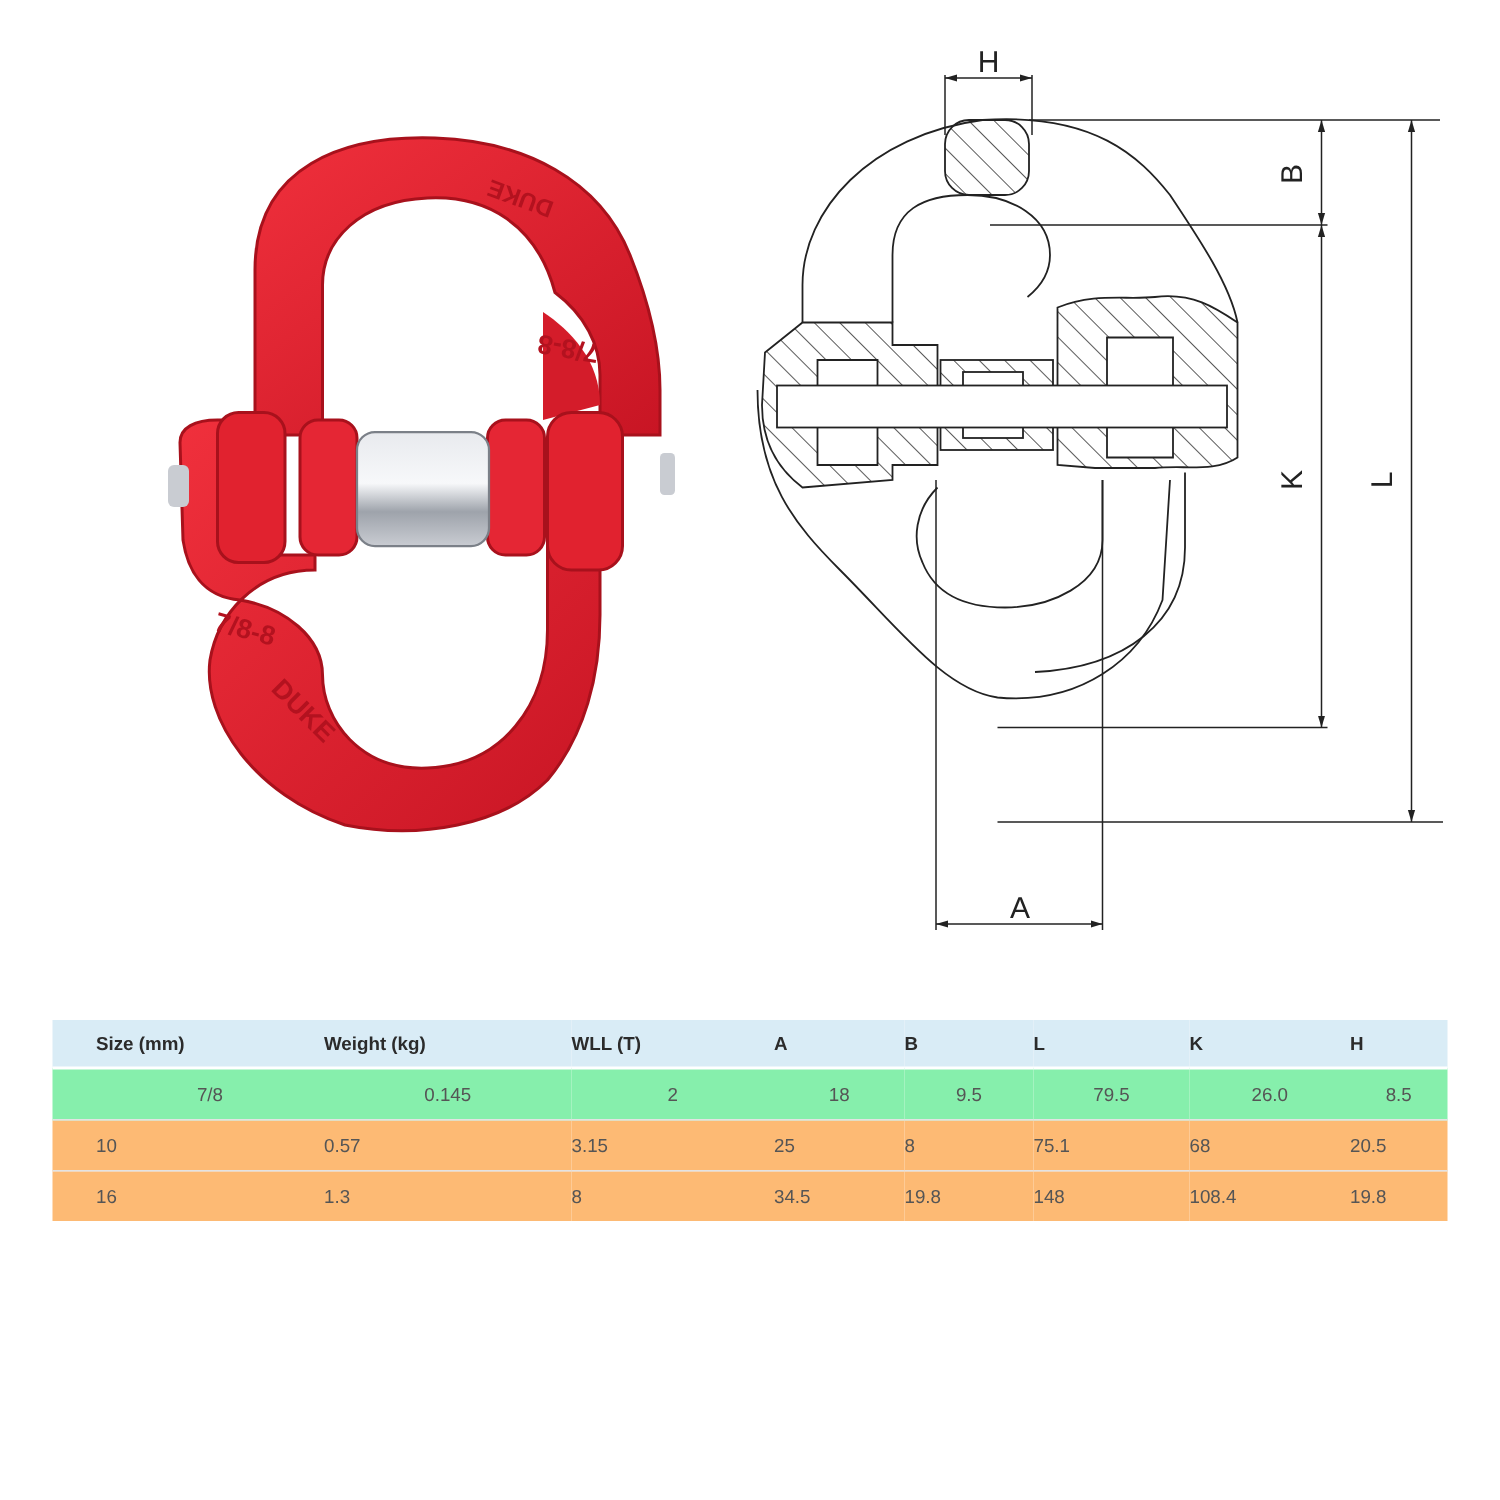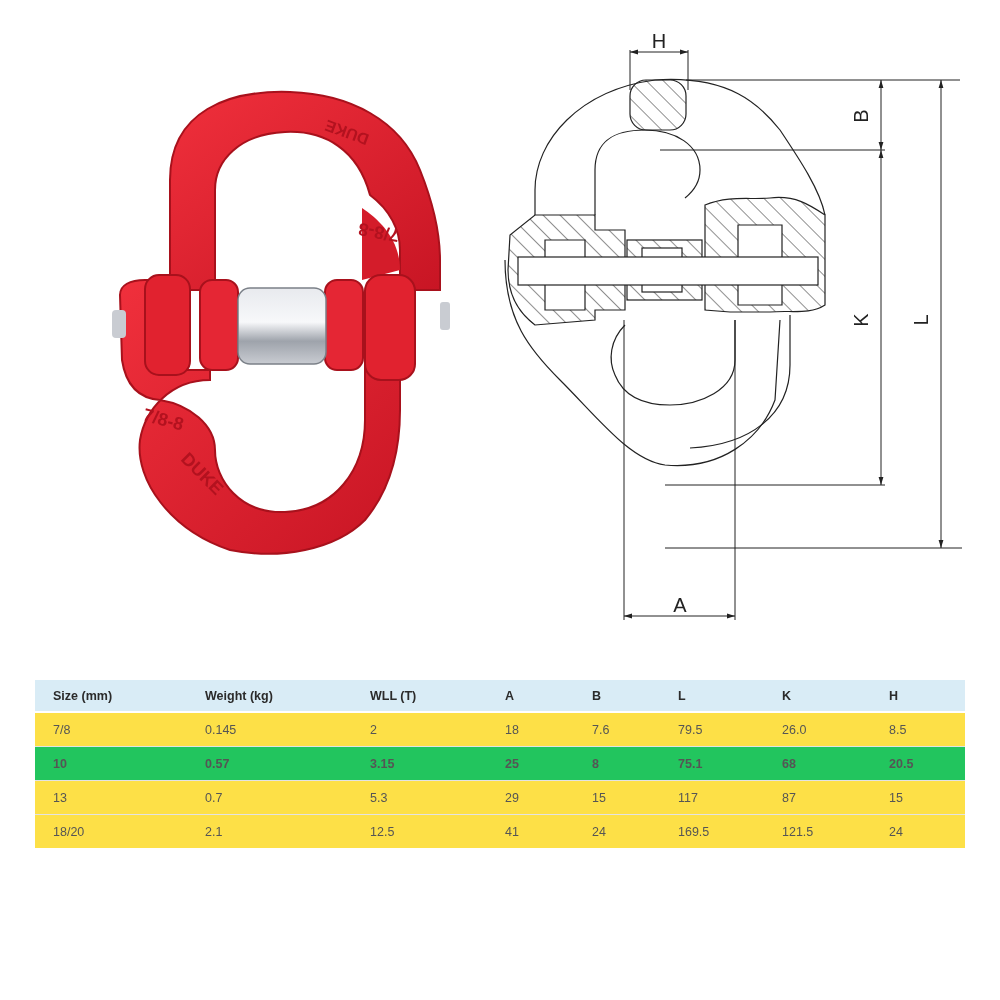--- a/index.html
+++ b/index.html
@@ -2,24 +2,24 @@
 <html><head>
 <meta charset="utf-8">
 <style>
   html, body { margin:0; padding:0; background:#ffffff; }
   body { width:1000px; height:1000px; position:relative; overflow:hidden; font-family:"Liberation Sans", sans-serif; }
   .photo { position:absolute; left:100px; top:80px; width:370px; height:490px; }
   .diagram { position:absolute; left:500px; top:20px; width:480px; height:620px; }
   .spec-table { position:absolute; left:35px; top:680px; width:930px; border-collapse:collapse; font-size:12.5px; color:#444; }
   .spec-table th { background:#d9ecf6; color:#2b2b2b; font-weight:bold; text-align:left; height:31px; padding:0; border-bottom:2px solid #ffffff; font-size:12.5px; }
   .spec-table td { height:33px; padding:0; border-bottom:1px solid #e3e3e3; font-weight:normal; color:#555; }
-  .spec-table tr.row-odd td { background:#fde047; }
-  .spec-table tr.row-even td { background:#22c55e;font-weight:bold; }
+  .spec-table tr.row-odd td { background:#86efac;text-align:center; }
+  .spec-table tr.row-even td { background:#fdba74; }
   .spec-table tr:last-child td { border-bottom:none; }
-  .spec-table th:first-child, .spec-table td:first-child { padding-left:18px; }
+  .spec-table th:first-child, .spec-table td:first-child { padding-left:29px; }
 </style>
 </head>
 <body>
 
 <svg class="photo" viewBox="0 0 370 490" xmlns="http://www.w3.org/2000/svg">
   <defs>
     <linearGradient id="pinGrad" x1="0" y1="0" x2="0" y2="1">
       <stop offset="0" stop-color="#e8eaee"></stop>
       <stop offset="0.45" stop-color="#f7f8fa"></stop>
       <stop offset="0.7" stop-color="#9ea3ab"></stop>
@@ -120,49 +120,39 @@
       <th style="width:107px">K</th>
       <th>H</th>
     </tr>
   </thead>
   <tbody>
     <tr class="row-odd">
       <td>7/8</td>
       <td>0.145</td>
       <td>2</td>
       <td>18</td>
-      <td>7.6</td>
+      <td>9.5</td>
       <td>79.5</td>
       <td>26.0</td>
       <td>8.5</td>
     </tr>
     <tr class="row-even">
       <td>10</td>
       <td>0.57</td>
       <td>3.15</td>
       <td>25</td>
       <td>8</td>
       <td>75.1</td>
       <td>68</td>
       <td>20.5</td>
     </tr>
-    <tr class="row-odd">
-      <td>13</td>
-      <td>0.7</td>
-      <td>5.3</td>
-      <td>29</td>
-      <td>15</td>
-      <td>117</td>
-      <td>87</td>
-      <td>15</td>
-    </tr>
-    <tr class="row-odd">
-      <td>18/20</td>
-      <td>2.1</td>
-      <td>12.5</td>
-      <td>41</td>
-      <td>24</td>
-      <td>169.5</td>
-      <td>121.5</td>
-      <td>24</td>
+    <tr class="row-even">
+      <td>16</td>
+      <td>1.3</td>
+      <td>8</td>
+      <td>34.5</td>
+      <td>19.8</td>
+      <td>148</td>
+      <td>108.4</td>
+      <td>19.8</td>
     </tr>
   </tbody>
 </table>
 
 </body></html>

